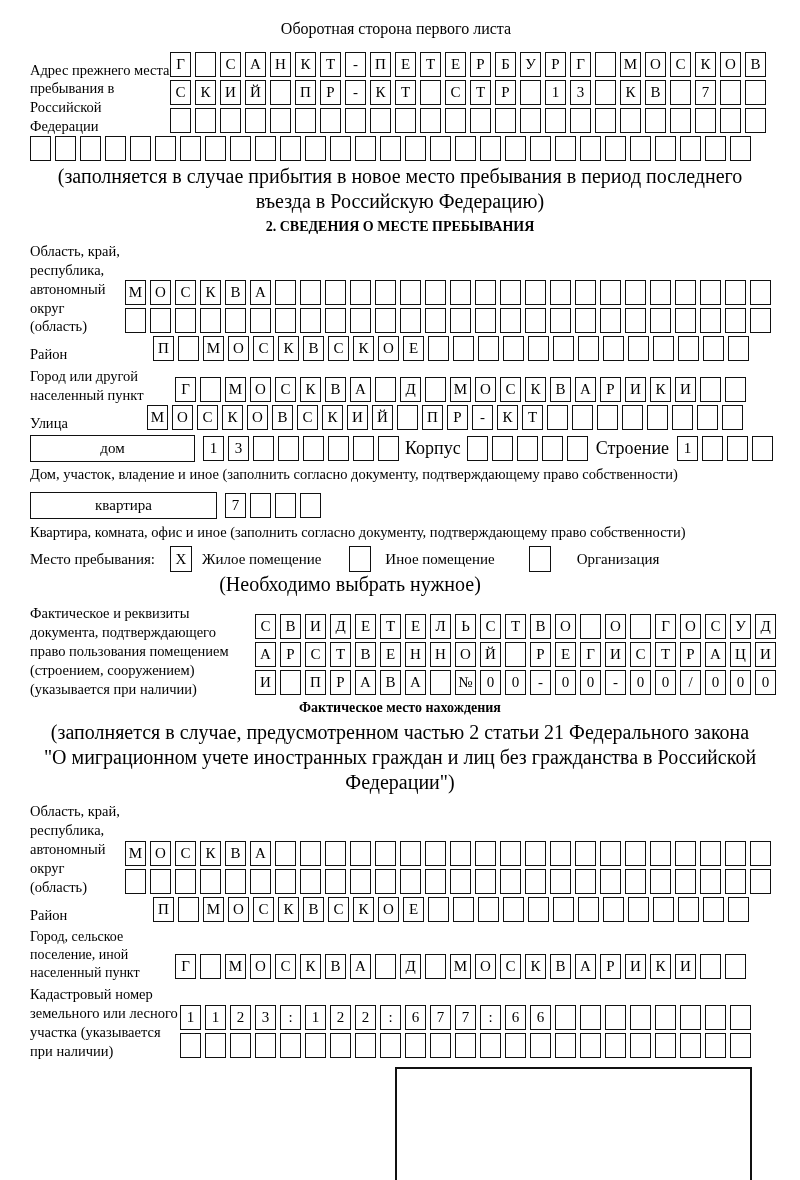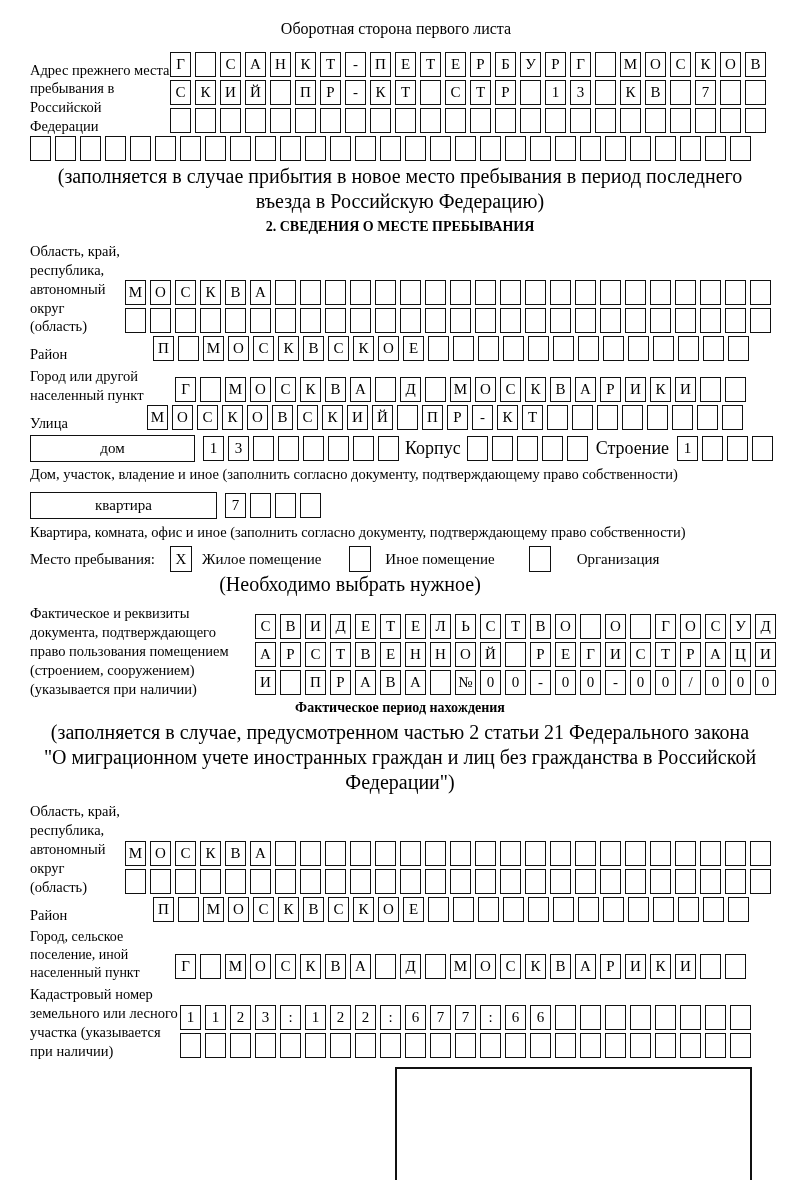--- a/index.html
+++ b/index.html
@@ -438,21 +438,21 @@
         <span class="cell">0</span>
         <span class="cell">0</span>
         <span class="cell">/</span>
         <span class="cell">0</span>
         <span class="cell">0</span>
         <span class="cell">0</span>
       </div>
   </div>
 </div>
 
-<div class="sec-title" style="margin-top:2px;">Фактическое период нахождения</div>
+<div class="sec-title" style="margin-top:2px;">Фактическое место нахождения</div>
 <div class="note note-center">(заполняется в случае, предусмотренном частью 2 статьи 21 Федерального закона</div>
 <div class="note note-center" style="margin-bottom:4px;">"О миграционном учете иностранных граждан и лиц без гражданства в Российской Федерации")</div>
 
 <div class="field">
   <div class="flabel" style="width:95px;">Область, край, республика, автономный округ (область)</div>
   <div class="fcells">
     <div class="cellrow">
         <span class="cell">М</span>
         <span class="cell">О</span>
         <span class="cell">С</span>

